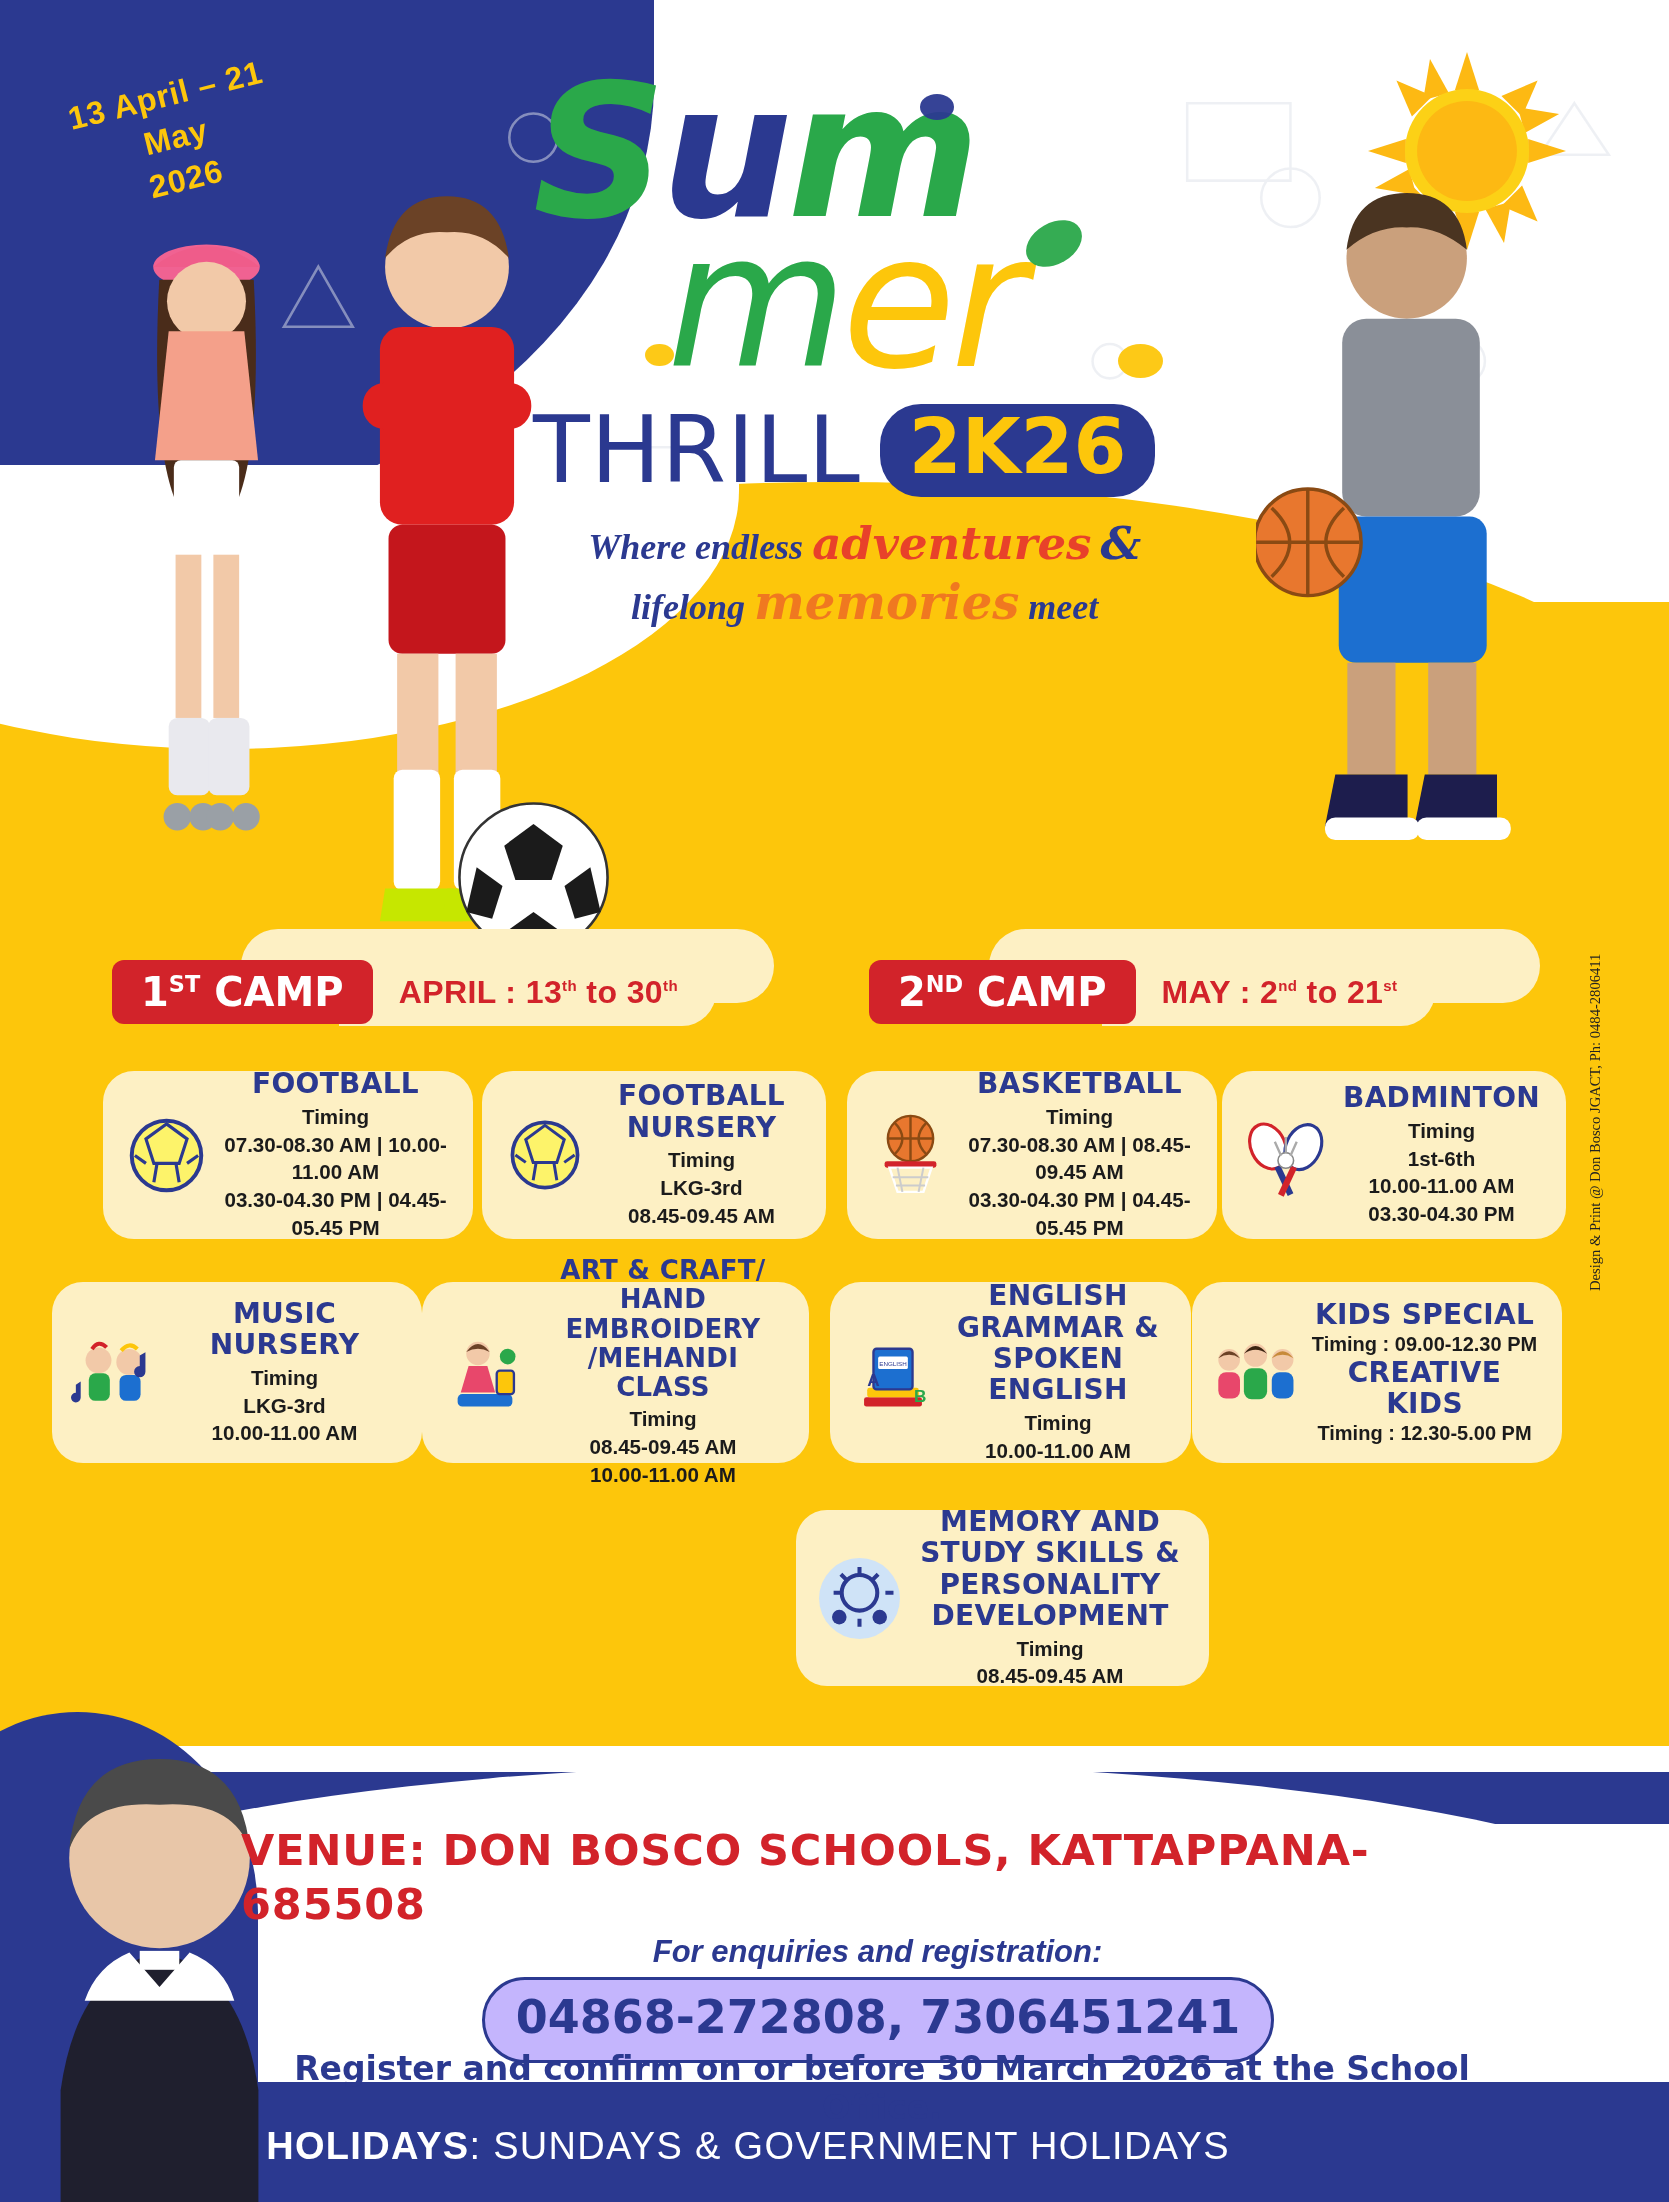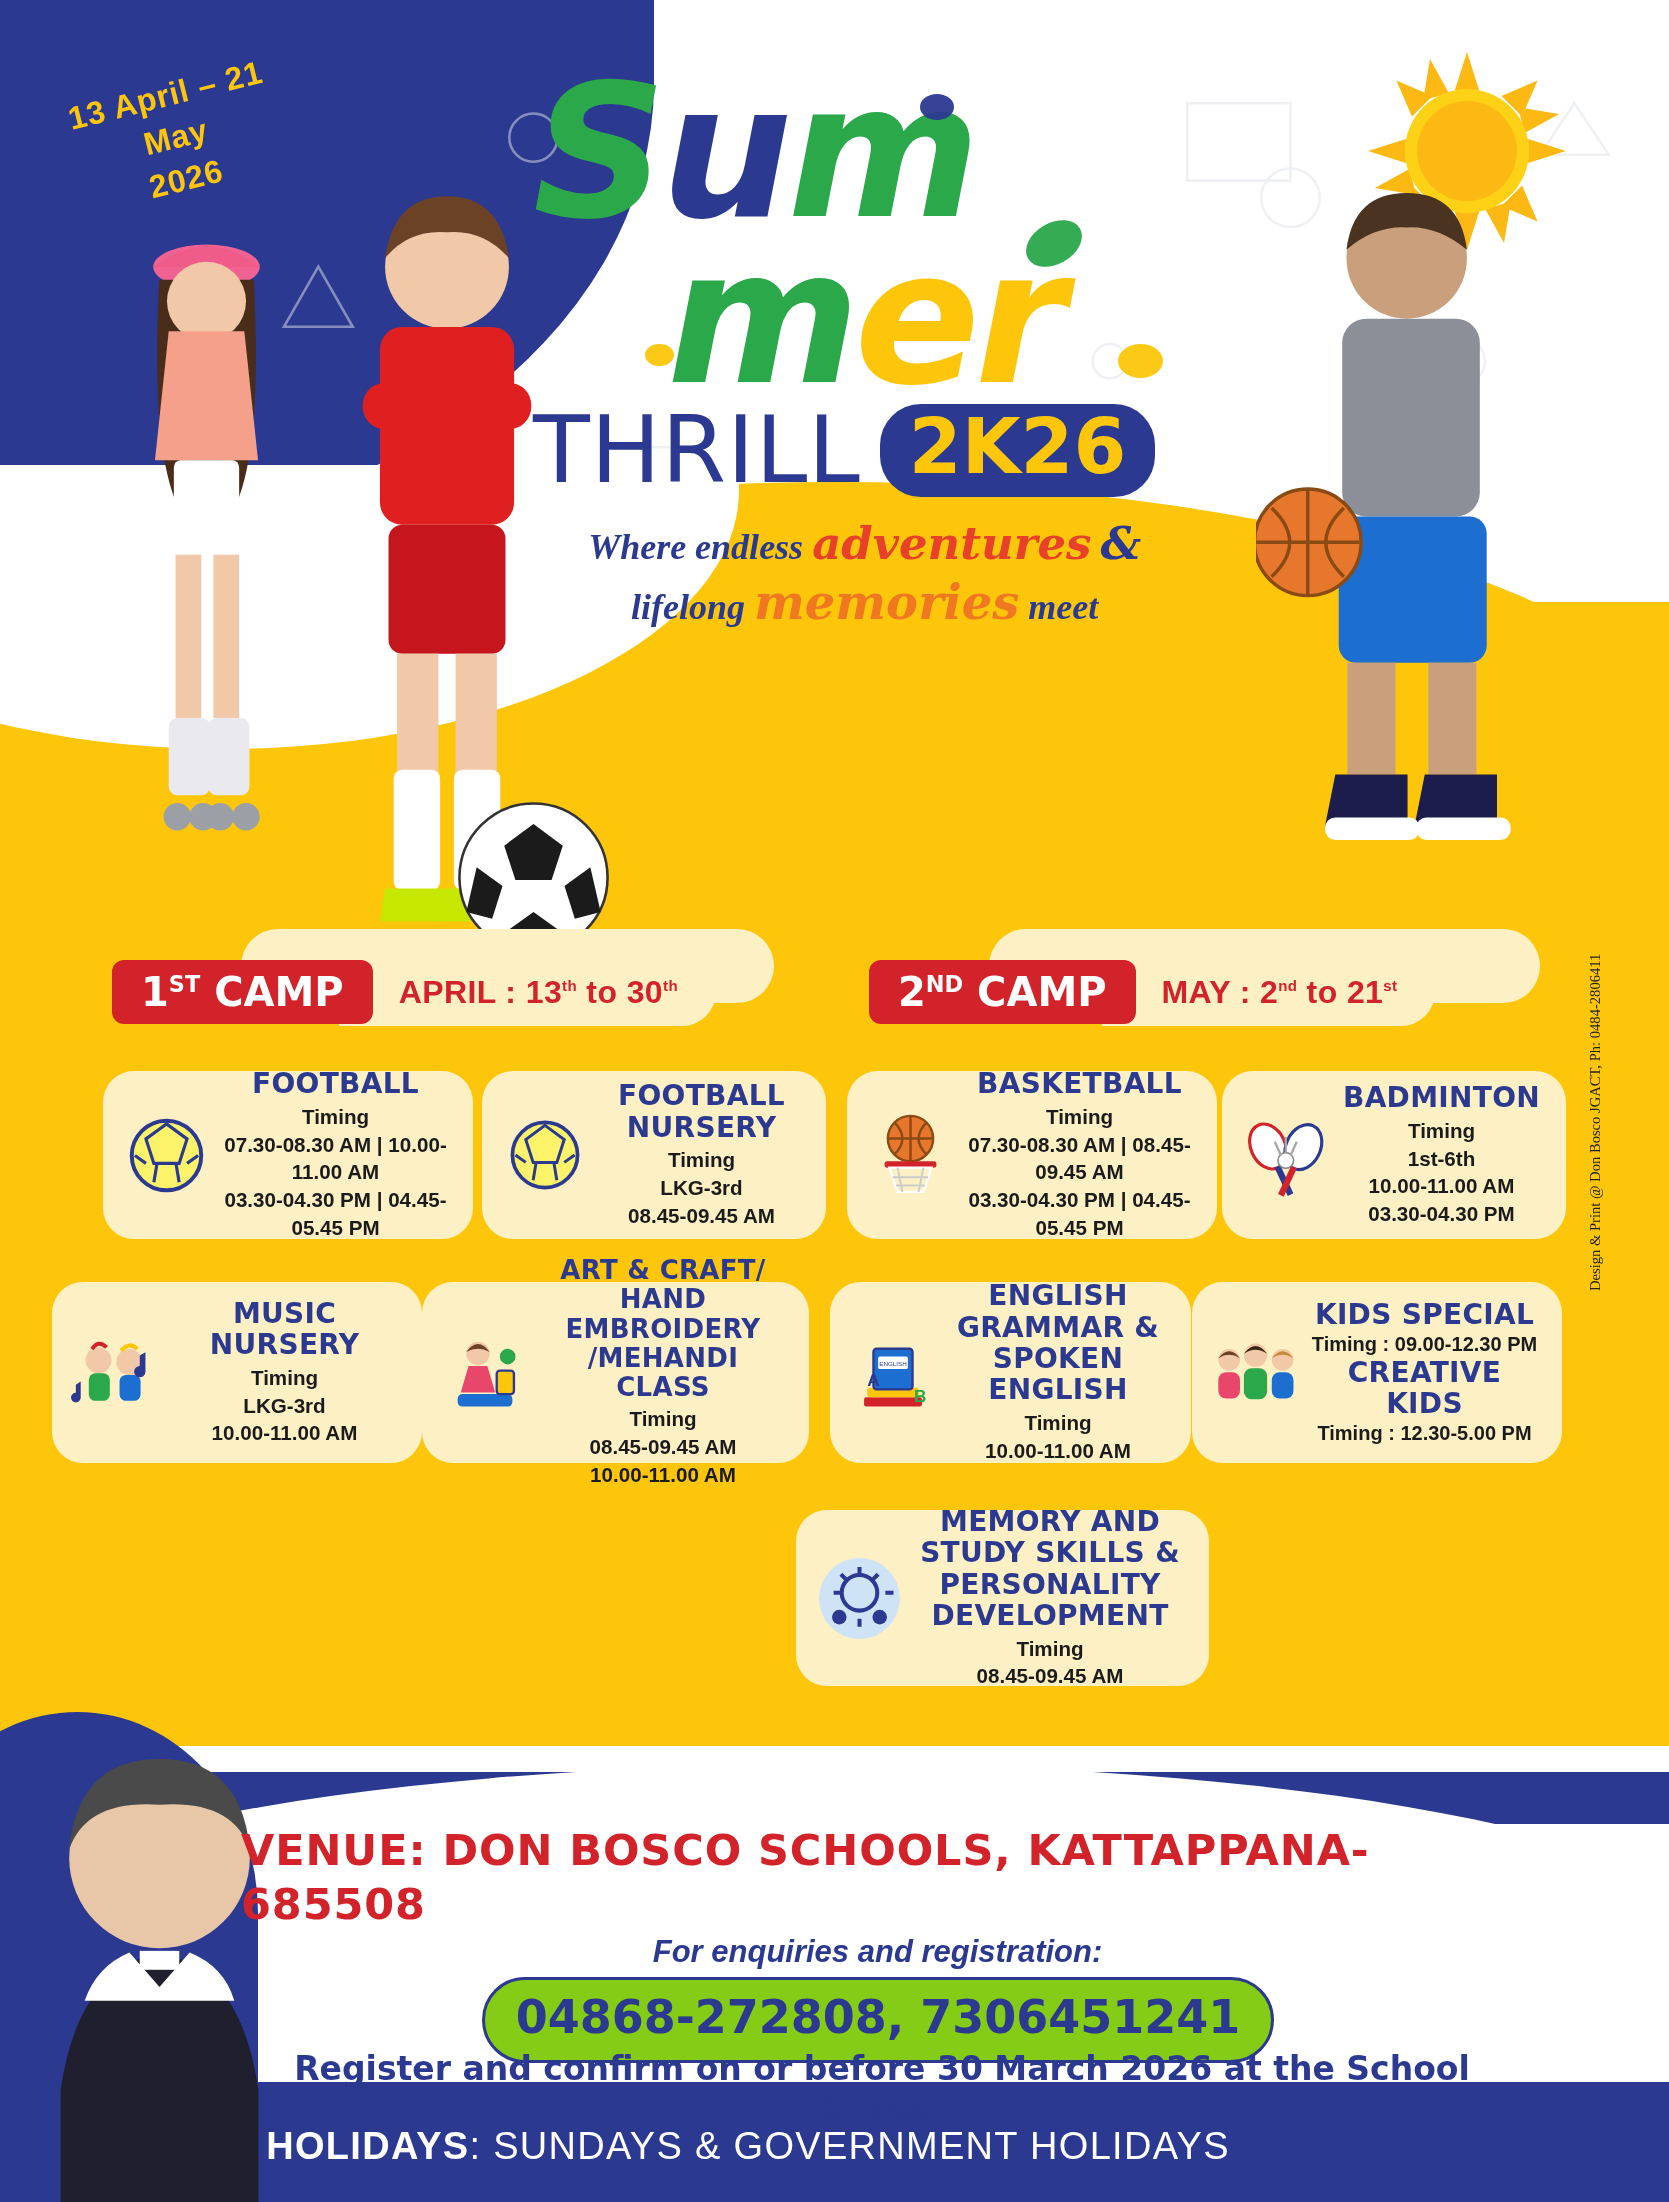--- a/index.html
+++ b/index.html
@@ -140,23 +140,23 @@
     left: 17px; top: 0;
     font-family: "DejaVu Sans", sans-serif;
     font-weight: bold;
     font-style: italic;
     font-size: 185px;
     letter-spacing: -5.2px;
     line-height: 1;
   }
   .mer-letters {
     position: absolute;
-    left: 151px; top: 166px;
+    left: 151px; top: 150px;
     font-family: "DejaVu Sans", sans-serif;
-    font-weight: bold;
+    font-weight: normal;
     font-style: italic;
     font-size: 185px;
     letter-spacing: -5.2px;
     line-height: 1;
   }
   .l-s { color: #2aa84a; }
   .l-u { color: #2b3990; }
   .l-m { color: #2aa84a; }
   .l-m2 { color: #2aa84a; }
   .l-e { color: #fdc60b; }
@@ -396,21 +396,21 @@
     z-index: 7;
     border: 3.4px solid #2b3990;
     border-radius: 52px;
     text-align: center;
     color: #2b3990;
     font-family: "DejaVu Sans", sans-serif;
     font-weight: bold;
     font-size: 46px;
     padding: 10.3px 0 15.5px 0;
     box-sizing: border-box;
-    background: #84cc16;
+    background: #c4b5fd;
   }
   .register-note {
     position: absolute;
     left: 258px; top: 2049px;
     width: 1248px;
     text-align: center;
     z-index: 7;
     color: #2b3990;
     font-family: "DejaVu Sans", sans-serif;
     font-weight: bold;

